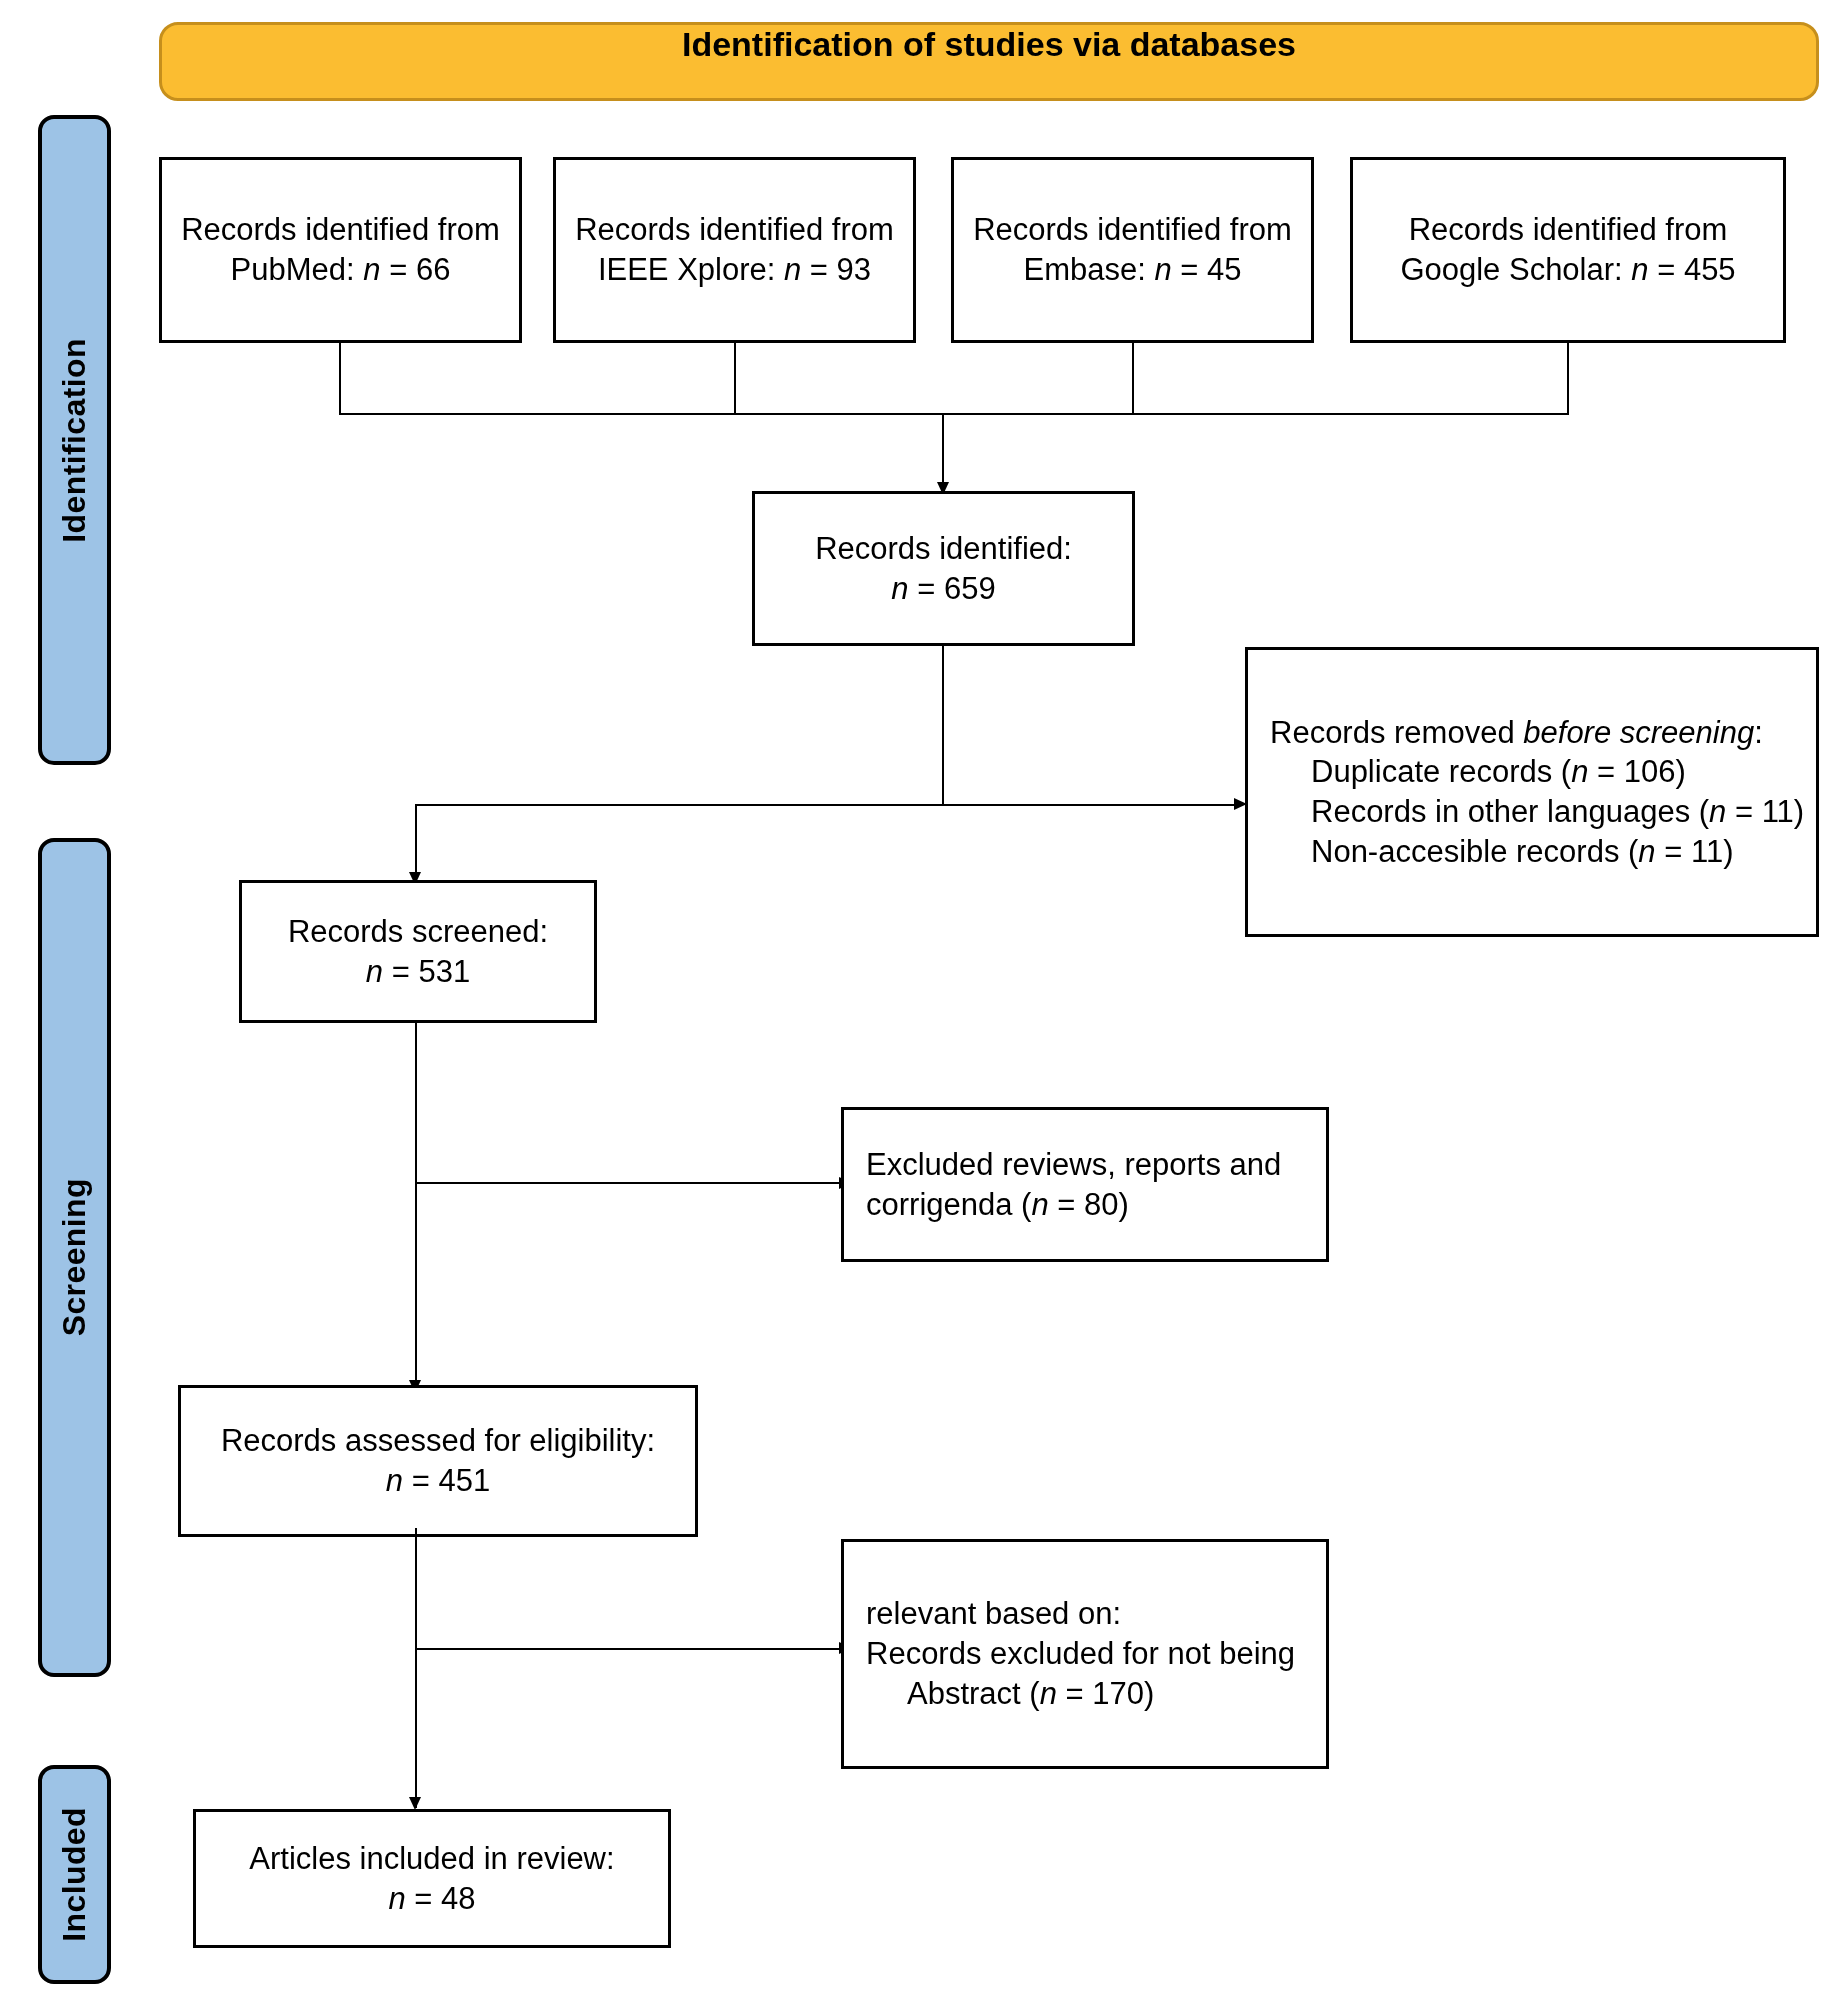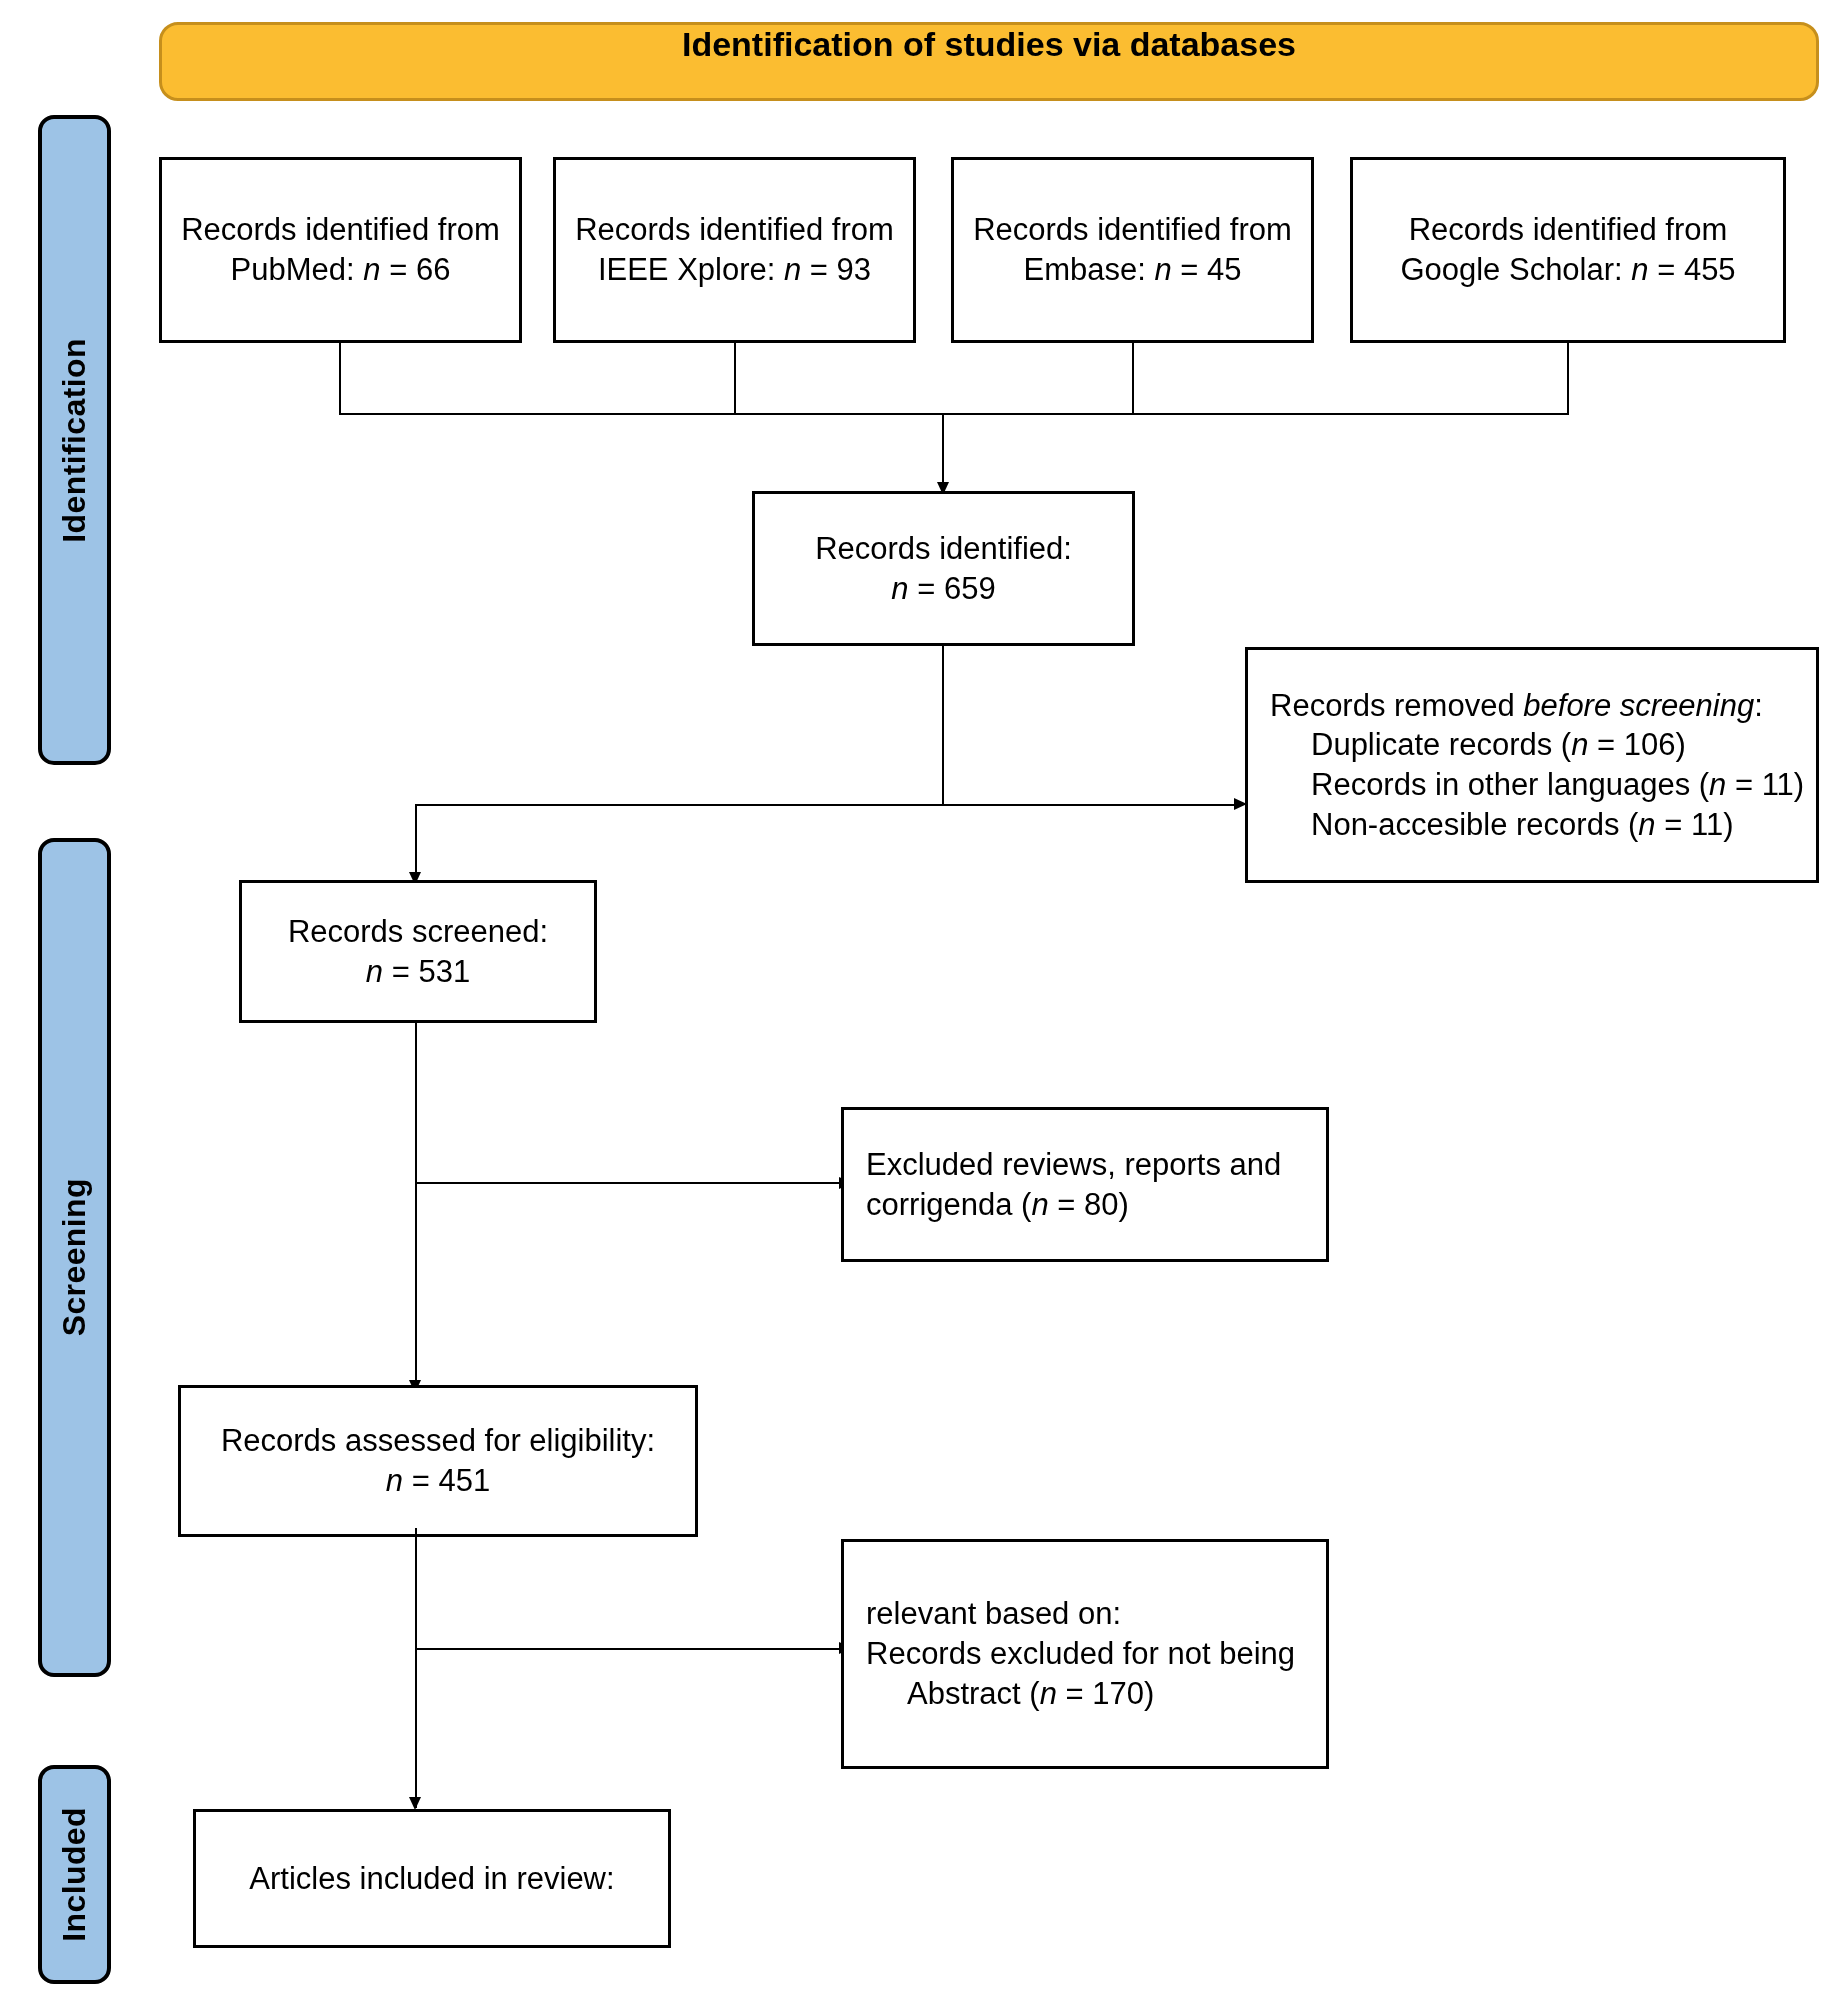--- a/index.html
+++ b/index.html
@@ -162,21 +162,21 @@
     </div>
   </div>
 
   <div class="vline" style="left:942px; top:646px; height:159px;"></div>
   <div class="hline" style="left:942px; top:804px; width:293px;"></div>
   <div class="arrow-right" style="left:1234px; top:798px;"></div>
   <div class="hline" style="left:415px; top:804px; width:529px;"></div>
   <div class="vline" style="left:415px; top:804px; height:75px;"></div>
   <div class="arrow-down" style="left:409px; top:872px;"></div>
 
-  <div class="node left" style="left:1245px; top:647px; width:574px; height:236px;">
+  <div class="node left" style="left:1245px; top:647px; width:574px; height:290px;">
     <div class="inner pad-left">
       <div>
         <span>Records removed </span><span class="ital">before screening</span><span>:</span>
       </div>
       <div class="indent">
         <span>Duplicate records (</span><span class="ital">n</span><span> = </span><span>106</span><span>)</span>
       </div>
       <div class="indent">
         <span>Records in other languages (</span><span class="ital">n</span><span> = </span><span>11</span><span>)</span>
       </div>
@@ -229,17 +229,20 @@
       <div>Records excluded for not being</div>
       <div class="indent">
         <span>Abstract (</span><span class="ital">n</span><span> = </span><span>170</span><span>)</span>
       </div>
     </div>
   </div>
 
   <div class="node center" style="left:177px; top:1809px; width:478px; height:139px;margin-left:16px;">
     <div class="inner">
       <div>Articles included in review:</div>
+      <div>
+        <span class="ital">n</span><span> = </span><span>48</span>
+      </div>
     </div>
   </div>
 
 </div>
 
 
 </body></html>

